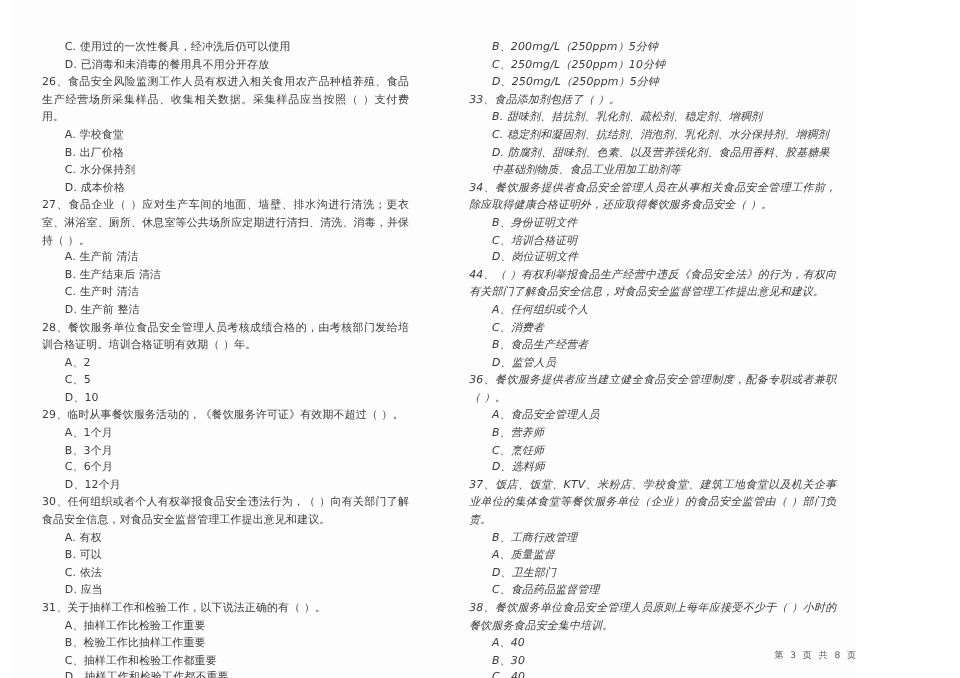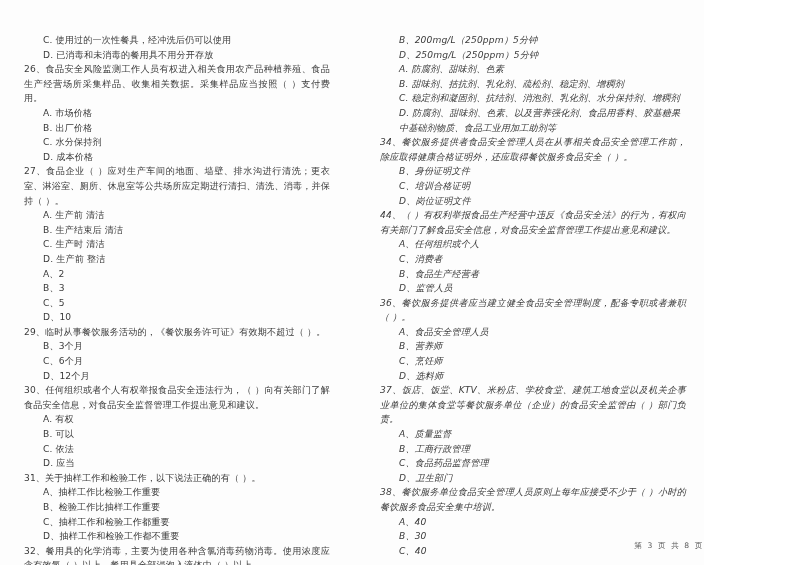--- a/index.html
+++ b/index.html
@@ -14,20 +14,21 @@
     color: #2b2b2b;
     overflow: hidden;
   }
 
   .page {
     position: relative;
     width: 704px;
     height: 565px;
     background: #fdfdfd;
     box-sizing: border-box;
+    margin-left: 11px;
   }
 
   .columns {
     display: flex;
     flex-direction: row;
     padding: 33px 0 0 0;
     box-sizing: border-box;
     height: 500px;
   }
 
@@ -83,76 +84,78 @@
 <body>
 
 <div class="page">
 
   <div class="columns">
 
     <div class="column left" id="left-col">
         <p class="q-option">C. 使用过的一次性餐具，经冲洗后仍可以使用</p>
         <p class="q-option">D. 已消毒和未消毒的餐用具不用分开存放</p>
         <p class="q-stem">26、食品安全风险监测工作人员有权进入相关食用农产品种植养殖、食品生产经营场所采集样品、收集相关数据。采集样品应当按照（      ）支付费用。</p>
-        <p class="q-option">A. 市场价格</p>
+        <p class="q-option">A. 学校食堂</p>
         <p class="q-option">B. 出厂价格</p>
         <p class="q-option">C. 水分保持剂</p>
         <p class="q-option">D. 成本价格</p>
         <p class="q-stem">27、食品企业（      ）应对生产车间的地面、墙壁、排水沟进行清洗；更衣室、淋浴室、厕所、休息室等公共场所应定期进行清扫、清洗、消毒，并保持（      ）。</p>
         <p class="q-option">A. 生产前  清洁</p>
         <p class="q-option">B. 生产结束后  清洁</p>
         <p class="q-option">C. 生产时  清洁</p>
         <p class="q-option">D. 生产前  整洁</p>
+        <p class="q-stem">28、餐饮服务单位食品安全管理人员考核成绩合格的，由考核部门发给培训合格证明。培训合格证明有效期（      ）年。</p>
         <p class="q-option">A、2</p>
-        <p class="q-option">B、3</p>
         <p class="q-option">C、5</p>
         <p class="q-option">D、10</p>
         <p class="q-stem">29、临时从事餐饮服务活动的，《餐饮服务许可证》有效期不超过（      ）。</p>
+        <p class="q-option">A、1个月</p>
         <p class="q-option">B、3个月</p>
         <p class="q-option">C、6个月</p>
         <p class="q-option">D、12个月</p>
         <p class="q-stem">30、任何组织或者个人有权举报食品安全违法行为，（      ）向有关部门了解食品安全信息，对食品安全监督管理工作提出意见和建议。</p>
         <p class="q-option">A. 有权</p>
         <p class="q-option">B. 可以</p>
         <p class="q-option">C. 依法</p>
         <p class="q-option">D. 应当</p>
         <p class="q-stem">31、关于抽样工作和检验工作，以下说法正确的有（      ）。</p>
         <p class="q-option">A、抽样工作比检验工作重要</p>
         <p class="q-option">B、检验工作比抽样工作重要</p>
         <p class="q-option">C、抽样工作和检验工作都重要</p>
         <p class="q-option">D、抽样工作和检验工作都不重要</p>
         <p class="q-stem">32、餐用具的化学消毒，主要为使用各种含氯消毒药物消毒。使用浓度应含有效氯（      ）以上，餐用具全部浸泡入液体中（      ）以上。</p>
       </div>
 
     <div class="column right" id="right-col">
         <p class="q-option">B、200mg/L（250ppm）5分钟</p>
+        <p class="q-option">C、250mg/L（250ppm）10分钟</p>
         <p class="q-option">D、250mg/L（250ppm）5分钟</p>
-        <p class="q-option">A. 防腐剂、甜味剂、色素</p>
+        <p class="q-stem">33、食品添加剂包括了（      ）。</p>
         <p class="q-option">B. 甜味剂、拮抗剂、乳化剂、疏松剂、稳定剂、增稠剂</p>
         <p class="q-option">C. 稳定剂和凝固剂、抗结剂、消泡剂、乳化剂、水分保持剂、增稠剂</p>
         <p class="q-option wrap">D. 防腐剂、甜味剂、色素、以及营养强化剂、食品用香料、胶基糖果中基础剂物质、食品工业用加工助剂等</p>
         <p class="q-stem">34、餐饮服务提供者食品安全管理人员在从事相关食品安全管理工作前，除应取得健康合格证明外，还应取得餐饮服务食品安全（      ）。</p>
         <p class="q-option">B、身份证明文件</p>
         <p class="q-option">C、培训合格证明</p>
         <p class="q-option">D、岗位证明文件</p>
         <p class="q-stem">44、（      ）有权利举报食品生产经营中违反《食品安全法》的行为，有权向有关部门了解食品安全信息，对食品安全监督管理工作提出意见和建议。</p>
         <p class="q-option">A、任何组织或个人</p>
         <p class="q-option">C、消费者</p>
         <p class="q-option">B、食品生产经营者</p>
         <p class="q-option">D、监管人员</p>
         <p class="q-stem">36、餐饮服务提供者应当建立健全食品安全管理制度，配备专职或者兼职（      ）。</p>
         <p class="q-option">A、食品安全管理人员</p>
         <p class="q-option">B、营养师</p>
         <p class="q-option">C、烹饪师</p>
         <p class="q-option">D、选料师</p>
         <p class="q-stem">37、饭店、饭堂、KTV、米粉店、学校食堂、建筑工地食堂以及机关企事业单位的集体食堂等餐饮服务单位（企业）的食品安全监管由（      ）部门负责。</p>
+        <p class="q-option">B、工商行政管理</p>
         <p class="q-option">A、质量监督</p>
-        <p class="q-option">B、工商行政管理</p>
+        <p class="q-option">D、卫生部门</p>
         <p class="q-option">C、食品药品监督管理</p>
-        <p class="q-option">D、卫生部门</p>
         <p class="q-stem">38、餐饮服务单位食品安全管理人员原则上每年应接受不少于（      ）小时的餐饮服务食品安全集中培训。</p>
         <p class="q-option">A、40</p>
         <p class="q-option">B、30</p>
         <p class="q-option">C、40</p>
       </div>
 
   </div>
 
   <div class="footer">第 3 页 共 8 页</div>
 

